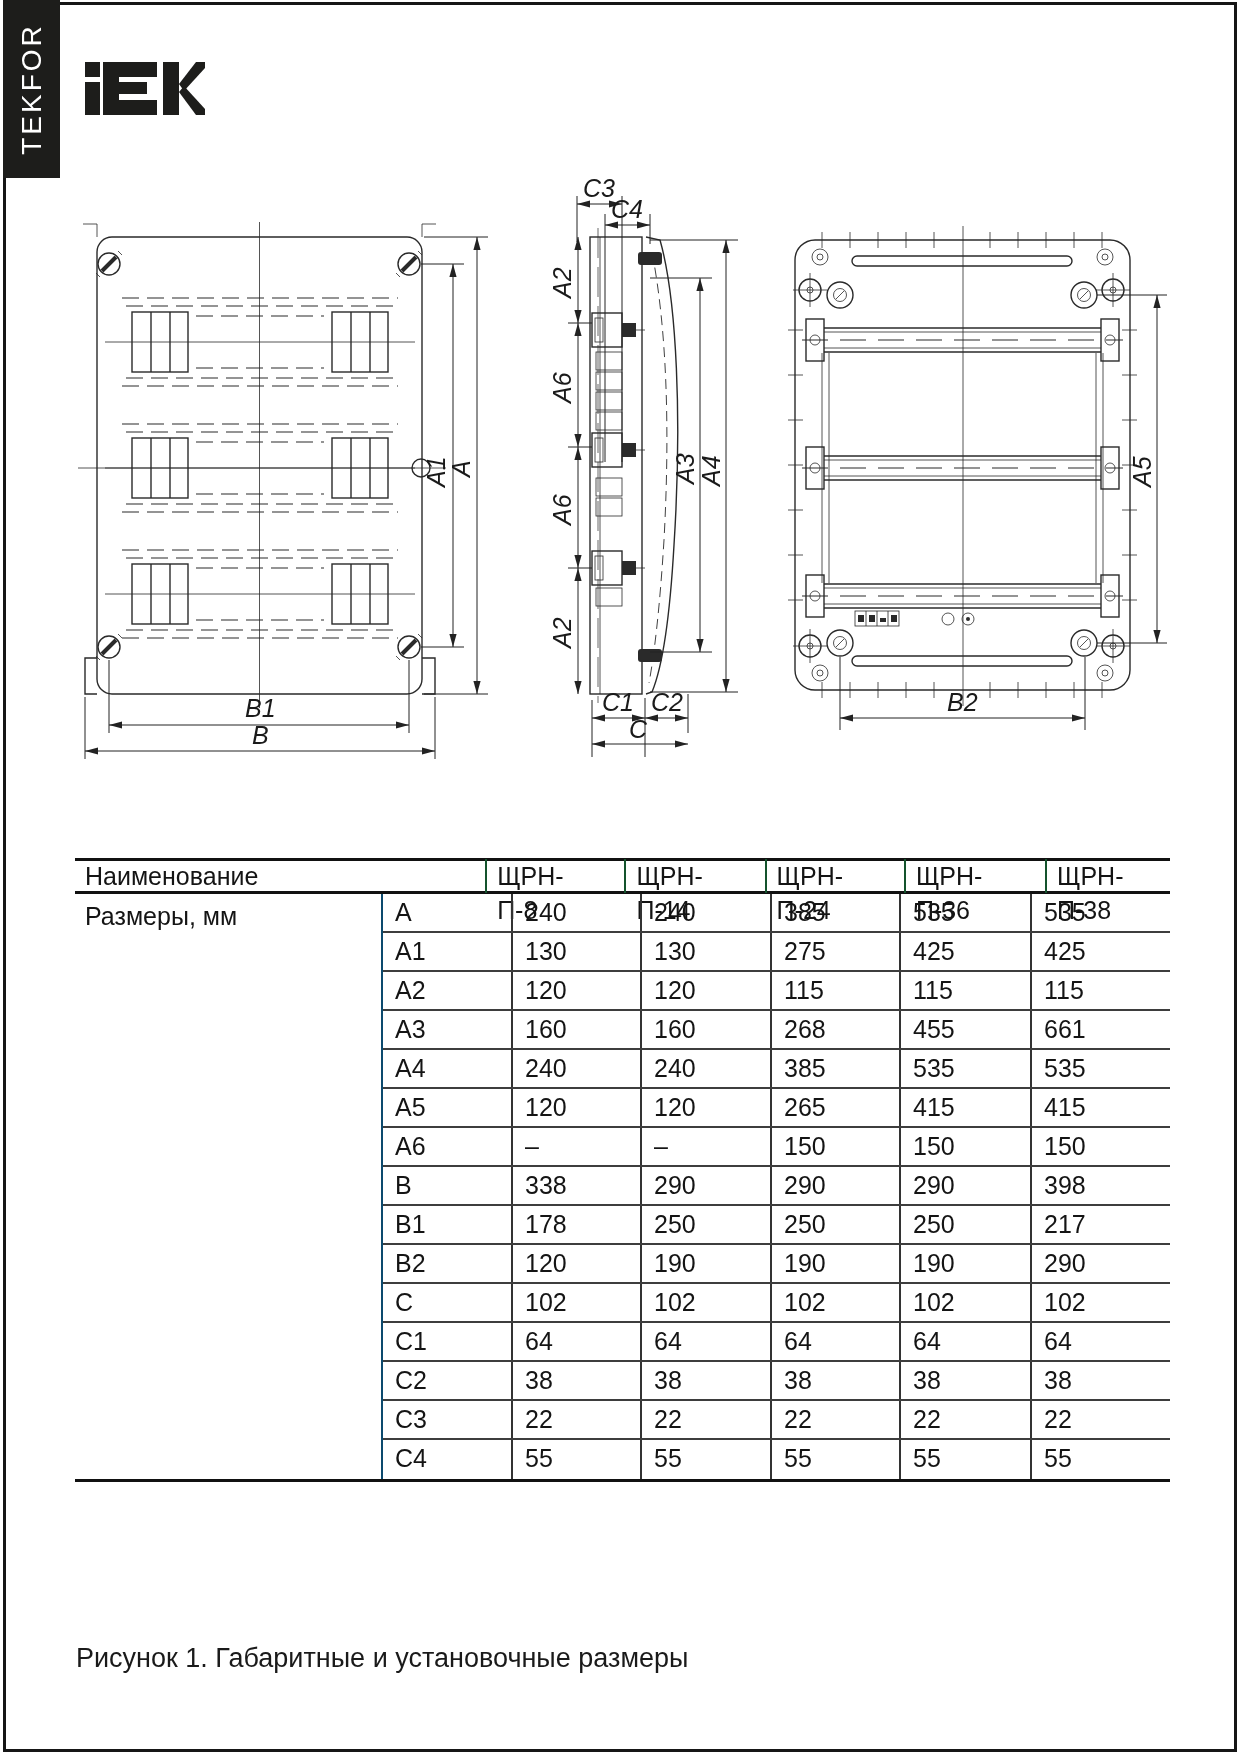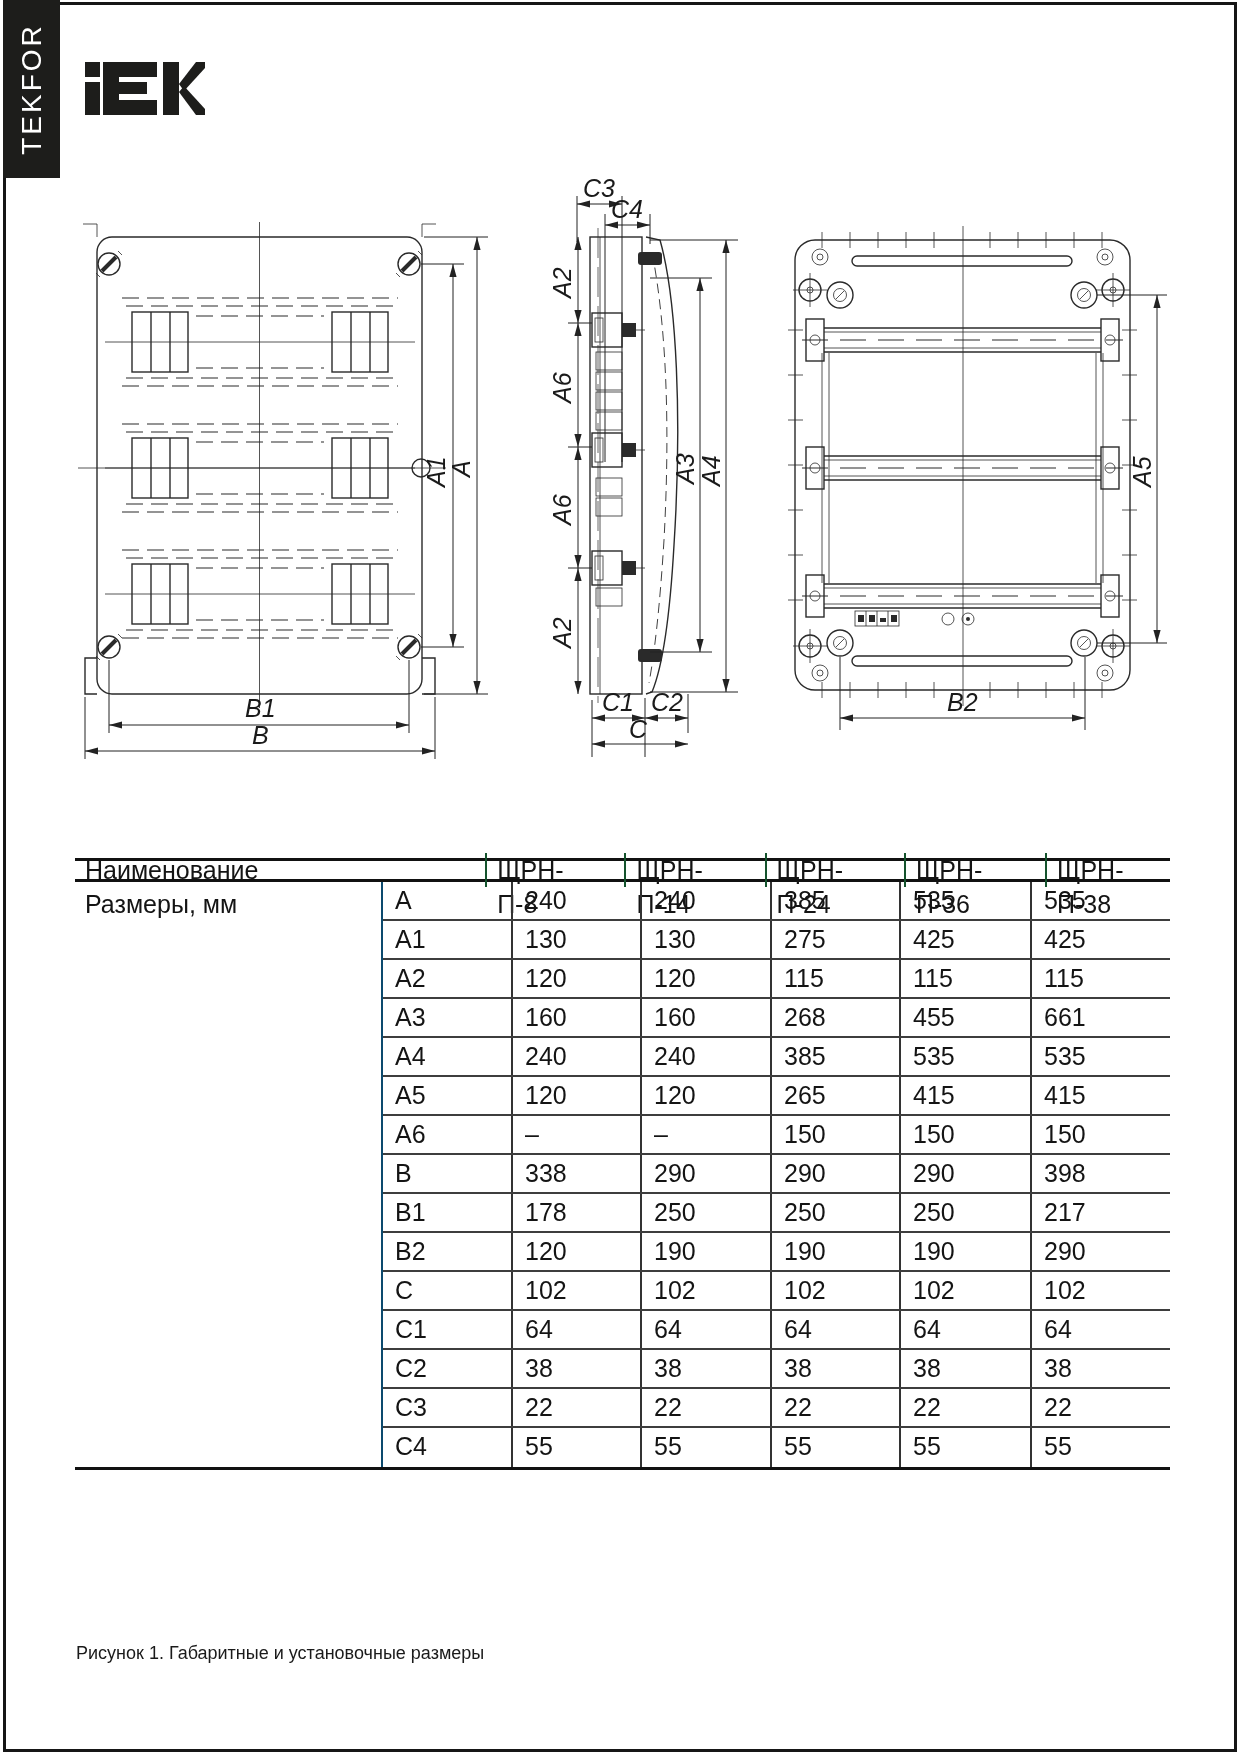--- a/index.html
+++ b/index.html
@@ -19,35 +19,35 @@
   
   #drw{position:absolute;left:0;top:0;}
   .oln{stroke:#2a2a2a;stroke-width:1.4;fill:none;}
   .thin{stroke:#2a2a2a;stroke-width:0.8;fill:none;}
   .dash{stroke:#2a2a2a;stroke-width:1.1;fill:none;stroke-dasharray:17 8;}
   .dash2{stroke:#2a2a2a;stroke-width:0.9;fill:none;stroke-dasharray:10 6;}
   .dim{stroke:#222;stroke-width:1;fill:none;}
   .dtx{font-family:"Liberation Sans",sans-serif;font-style:italic;font-size:25px;fill:#1a1a1a;}
   
   .dimtable{position:absolute;left:75px;top:858px;width:1095px;border-bottom:3px solid #111;}
-  .thead{display:flex;height:24px;border-top:3px solid #111;border-bottom:3px solid #111;
+  .thead{display:flex;height:36px;border-top:3px solid #111;border-bottom:3px solid #111;
          box-sizing:border-box;align-items:center;gap:24px;}
   .thead .hc{height:34px;line-height:34px;font-size:25px;box-sizing:border-box;padding-left:10px;}
   .hc.name{width:436px;}
   .hm{border-left:2px solid #14532d;}
   .tbody{display:flex;}
   .col1{width:308px;border-right:2px solid #0c4a6e;box-sizing:border-box;font-size:25px;padding:8px 0 0 10px;}
   .rows{width:787px;}
   .trow{display:flex;height:39px;border-bottom:2px solid #3d3d3d;box-sizing:border-box;}
   .trow:last-child{border-bottom:none;}
   .tc{font-size:25px;line-height:37px;box-sizing:border-box;padding-left:12px;}
   .tc.letter{width:128px;}
   .tc.val{border-left:2px solid #333;}
   .w0{width:129px}.w1{width:130px}.w2{width:129px}.w3{width:131px}.w4{width:140px}
-  .caption{position:absolute;left:76px;top:1643px;font-size:18px;color:#1a1a1a;}
+  .caption{position:absolute;left:76px;top:1643px;font-size:27px;color:#1a1a1a;}
 </style>
 </head>
 <body>
 
 <div class="fr" id="frame-top"></div>
 <div class="fr" id="frame-left"></div>
 <div class="fr" id="frame-right"></div>
 <div class="fr" id="frame-bottom"></div>
 
 <div class="brandbar">

